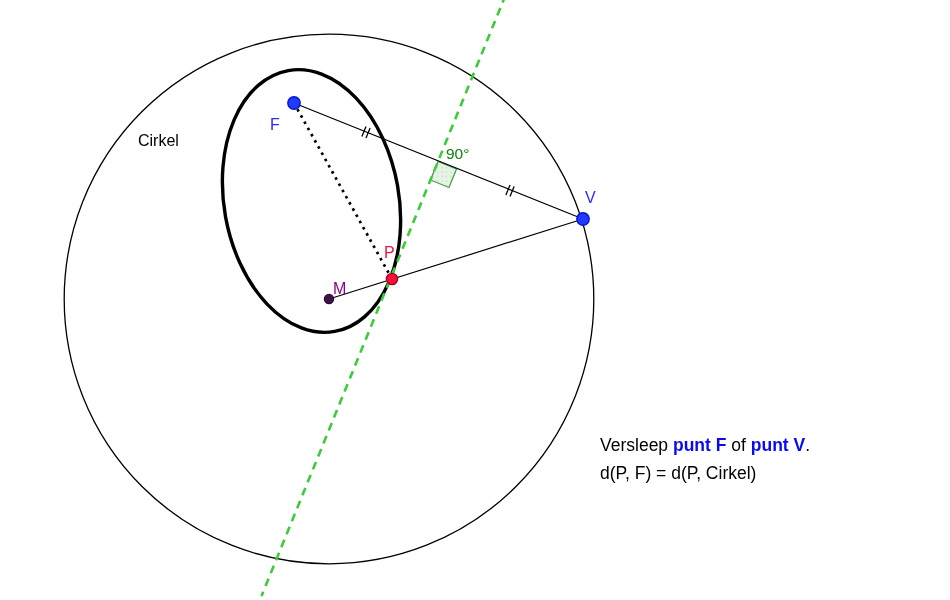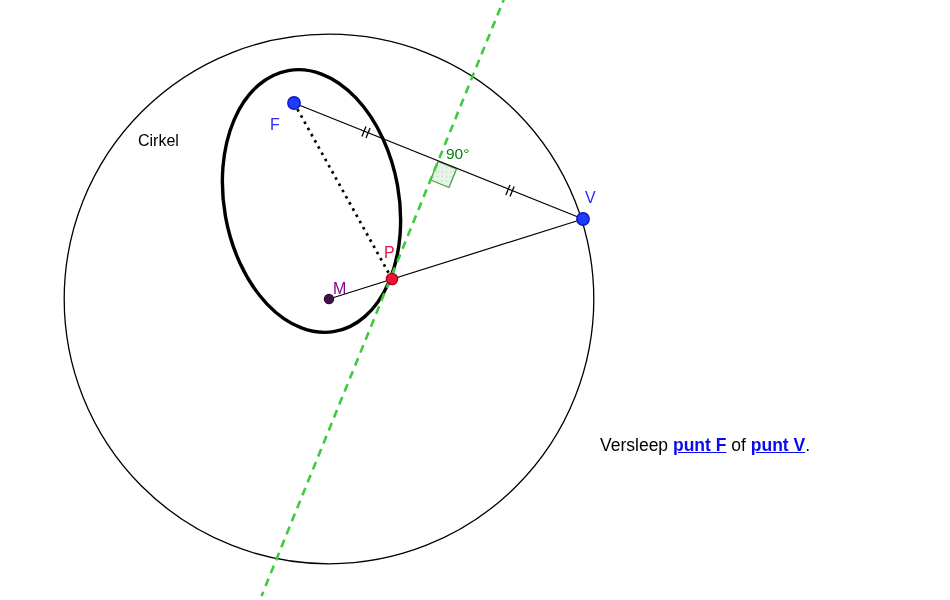--- a/index.html
+++ b/index.html
@@ -38,21 +38,21 @@
   .lbl-red{fill:var(--label_red);}
   .lbl-angle{fill:var(--angle_text);font-size:15.5px;}
 
   
   .caption{
     position:absolute;left:600px;top:432px;
     font-size:17.5px;line-height:27.5px;
     color:var(--black);
     white-space:nowrap;
   }
-  .accent{color:var(--caption_blue);font-weight:bold;text-decoration:underline;}
+  .accent{color:var(--caption_blue);font-weight:bold;}
 </style>
 </head>
 <body>
 
 <div class="stage">
   <svg width="950" height="600" viewBox="0 0 950 600">
     <defs>
       <pattern id="angledots" width="4.5" height="4.5" patternUnits="userSpaceOnUse">
         <rect class="angle-fill-rect" width="4.5" height="4.5"></rect>
         <circle class="angle-dot" cx="1.2" cy="1.2" r="0.7"></circle>
@@ -88,14 +88,15 @@
     <text class="lbl lbl-black" x="138" y="146">Cirkel</text>
     <text class="lbl lbl-blue" x="270" y="130">F</text>
     <text class="lbl lbl-blue" x="585" y="203">V</text>
     <text class="lbl lbl-purple" x="333" y="294">M</text>
     <text class="lbl lbl-red" x="384" y="258">P</text>
     <text class="lbl lbl-angle" x="446" y="159">90°</text>
   </svg>
 
   <div class="caption">
     <div><span>Versleep </span><span class="accent">punt F</span><span> of </span><span class="accent">punt V</span><span>.</span></div>
+    <div>d(P, F) = d(P, Cirkel)</div>
   </div>
 </div>
 
 </body></html>

